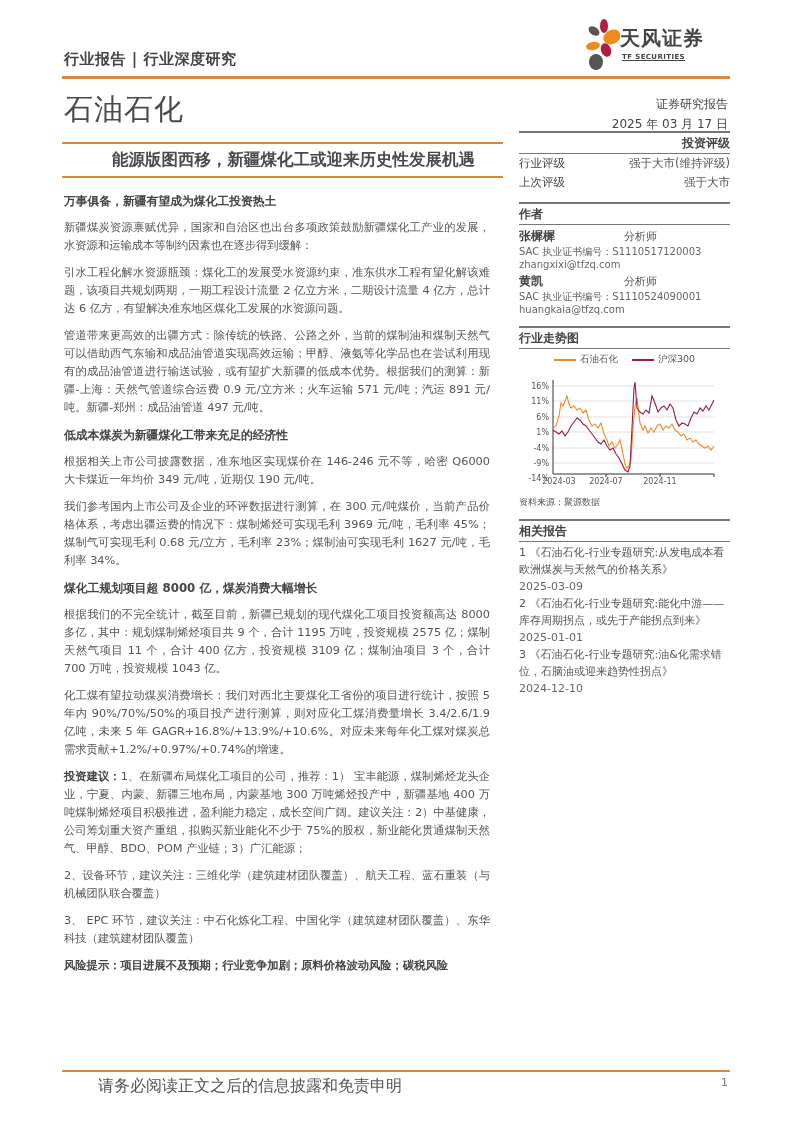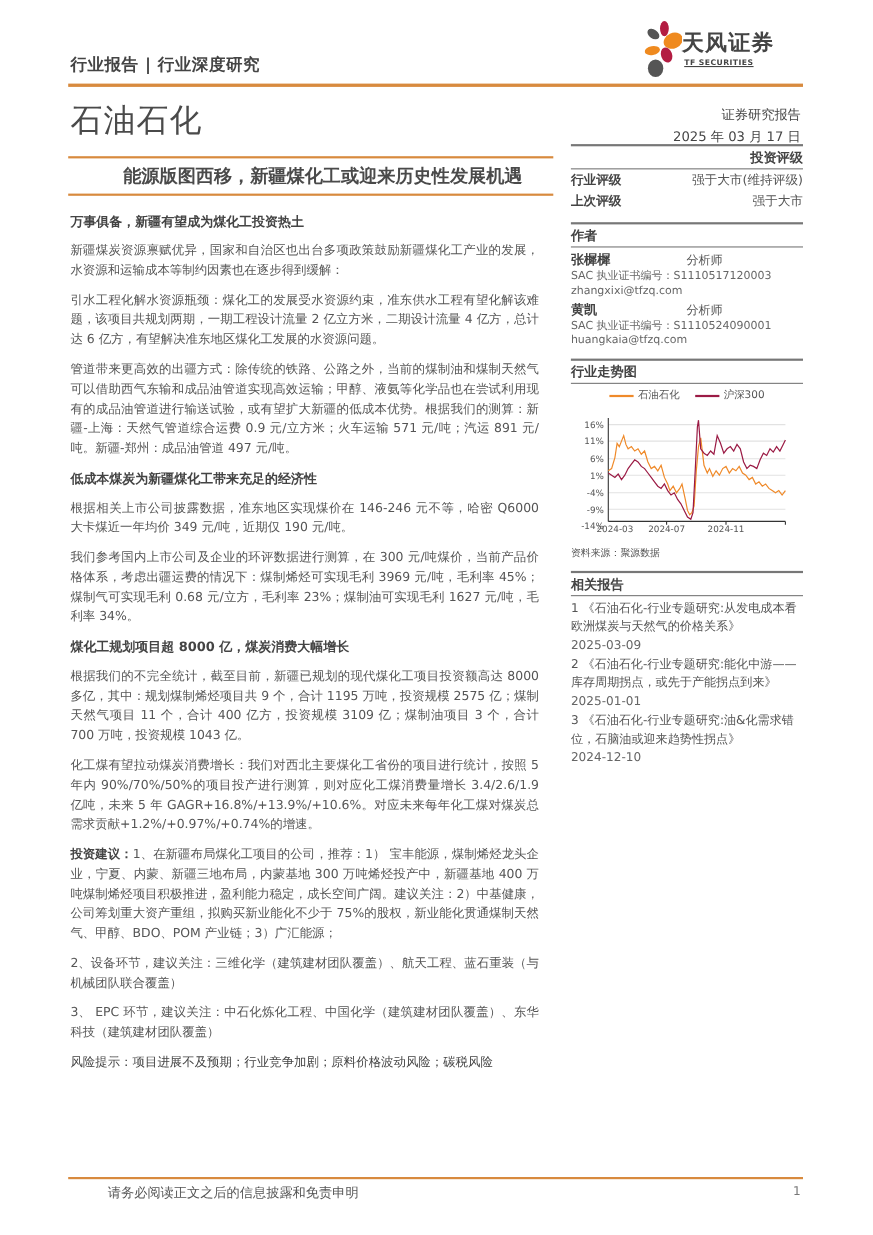--- a/index.html
+++ b/index.html
@@ -14,41 +14,41 @@
   .doc-type { right: 66px; top: 96px; font-size: 12px; color: #444; text-align: right; }
   .doc-date { right: 66px; top: 116px; font-size: 12px; color: #444; text-align: right; }
   .title-rule-top { left: 62px; top: 142px; width: 441px; height: 2px; background: #d88a3e; }
   .title { left: 64px; top: 149px; font-size: 16.5px; font-weight: bold; color: #4a4a4a; margin-left: 48px; }
   .title-rule-bot { left: 62px; top: 176px; width: 441px; height: 2px; background: #d88a3e; }
 
   .main { left: 64px; top: 192px; width: 438px; font-size: 11.3px; line-height: 18px; color: #555; }
   .main h3 { margin: 0 0 9px 0; font-size: 11.8px; font-weight: bold; color: #444; }
   .main p { margin: 0 12px 9px 0; text-align: justify; }
   .main .b { font-weight: bold; color: #444; }
-  .main .risk { font-weight: normal; color: #444; }
+  .main .risk { font-weight: bold; color: #444; }
 
   .side { left: 519px; width: 211px; font-size: 11px; color: #555; }
   .side-rule { height: 2px; background: #777; }
   .side-head { font-size: 12px; font-weight: bold; color: #444; padding: 2px 0 1px; }
   .side-row { display: flex; justify-content: space-between; font-size: 11.5px; line-height: 19px; }
-  .side-row .k { font-weight: bold; color: #444; }
+  .side-row .k { font-weight: normal; color: #444; }
   .author-name { font-weight: bold; font-size: 12px; color: #444; display: inline-block; width: 105px; }
   .author-role { font-size: 11px; color: #555; }
   .author-meta { font-size: 10px; line-height: 13px; color: #666; }
 
   .chart-legend { display: flex; justify-content: center; gap: 14px; font-size: 9.5px; color: #555; margin-top: 4px; }
   .legend-item { display: flex; align-items: center; gap: 4px; }
   .legend-line { display: inline-block; width: 22px; height: 2px; }
   .source { font-size: 9px; color: #555; }
 
   .related { font-size: 11px; line-height: 17px; color: #555; }
   .related .date { color: #666; }
 
   .foot-rule { left: 62px; top: 1070px; width: 668px; height: 2px; background: #d88a3e; }
-  .foot-text { left: 98px; top: 1076px; font-size: 12px; color: #555; }
+  .foot-text { left: 98px; top: 1076px; font-size: 16px; color: #555; }
   .foot-page { right: 66px; top: 1076px; font-size: 11px; color: #777; }
 </style>
 </head>
 <body>
 
 <div class="abs report-type">行业报告 | 行业深度研究</div>
 
 <div class="abs" style="left:586px;top:18px;width:34px;height:56px;">
   <svg width="34" height="56" viewBox="0 0 34 56">
     <ellipse cx="8" cy="13" rx="6" ry="4" transform="rotate(35 8 13)" fill="#555"></ellipse>

